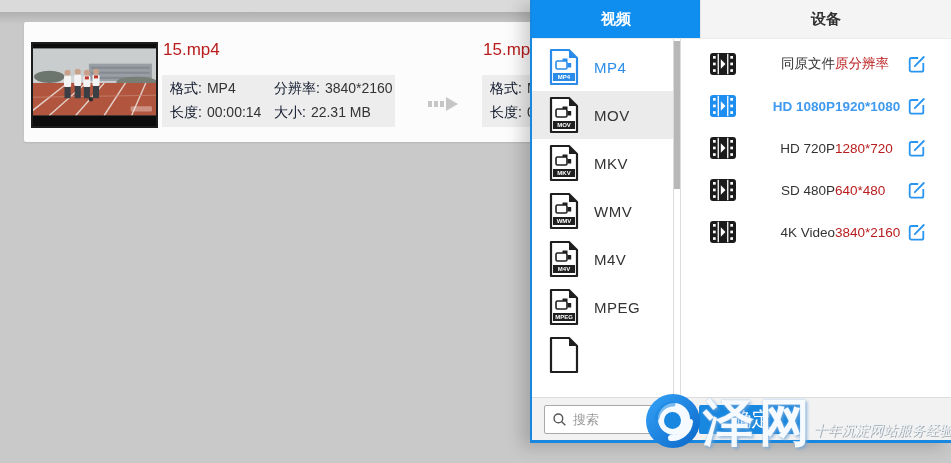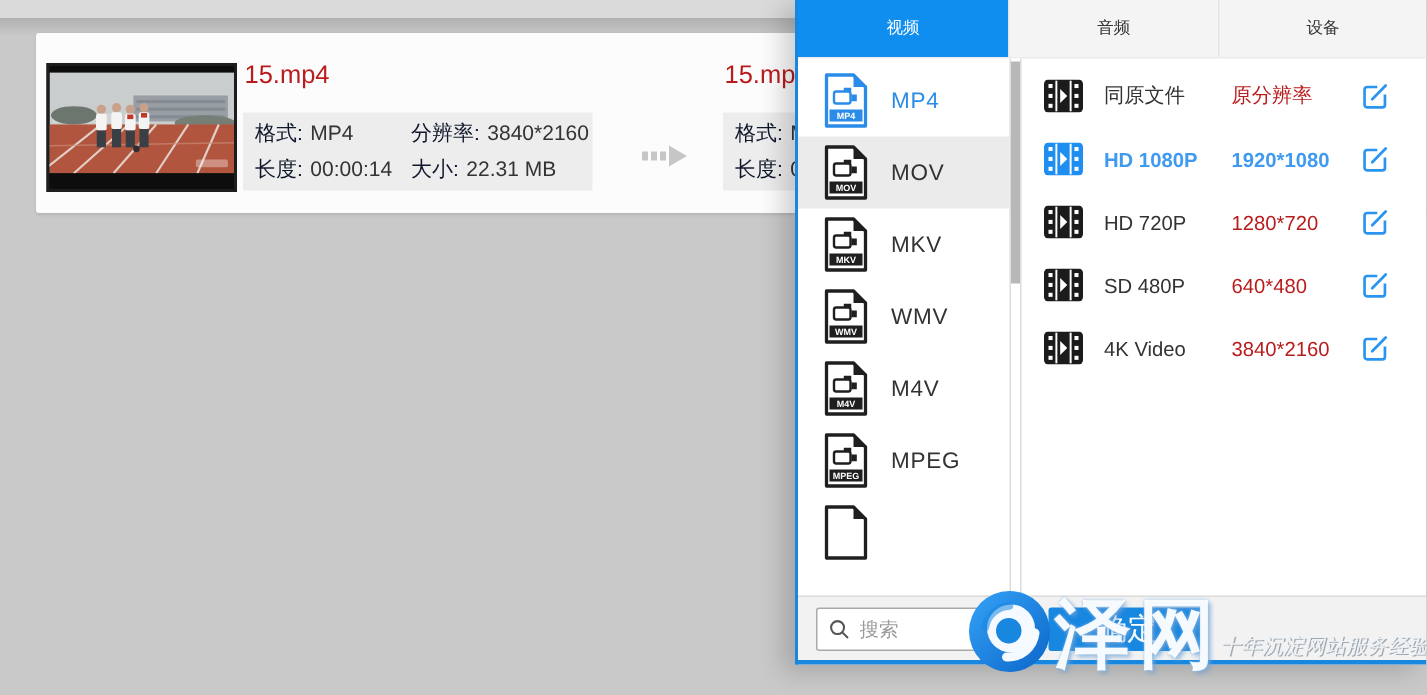--- a/index.html
+++ b/index.html
@@ -29,42 +29,42 @@
   .cell { display:flex; gap:5px; white-space:nowrap; }
   .lbl { color:#0f172a; }
   .val { color:#333; }
   .convert-arrow { position:absolute; left:403px; top:71px; }
 
   
   .popup { position:absolute; left:530px; top:0; width:421px; height:443px;
            background:#fff; border-left:2px solid #1787e0; border-bottom:3px solid #1787e0;
            box-shadow:-8px 4px 16px rgba(0,0,0,.18); display:flex; flex-direction:column; z-index:10; }
   .tabbar { height:38px; display:flex; background:#f4f4f4; flex:none; }
-  .tab { width:140px; line-height:38px; text-align:center; font-size:11px; color:#333;
-         border-left:1px solid #e6e6e6; cursor:default; }
+  .tab { width:168px; line-height:38px; text-align:center; font-size:15px; color:#333;
+         border-left:1px solid #e6e6e6; cursor:default;font-weight:bold; }
   .tab:first-child { border-left:none; }
   .tab.active { background:#108ef0; color:#fff; border-left:none; }
   .tab:last-child { flex:1; }
 
   .popup-body { flex:1; display:flex; min-height:0; border-top:1px solid #ececec; }
   .format-col { width:141px; padding-top:4px; overflow:hidden; }
   .format-row { height:48px; display:flex; align-items:center; padding-left:16px; gap:14px;
                 color:#1f1f1f; }
   .format-row.hover { background:#ebebeb; }
   .format-row.selected { color:#2a8ce8; }
   .format-label { font-size:15px; letter-spacing:.5px; color:#333; }
   .format-row.selected .format-label { color:#2a8ce8; }
   .doc-icon { flex:none; }
 
   .v-scrollbar { width:8px; background:#fff; border-left:1px solid #dcdcdc; border-right:1px solid #dcdcdc;
                  position:relative; flex:none; }
   .v-thumb { position:absolute; left:0; top:2px; width:6px; height:148px; background:#b8b8b8; }
 
   .preset-col { flex:1; padding-top:4px; overflow:hidden; }
-  .preset-row { height:42px; display:flex; align-items:center; padding-left:15px; color:#1b1b1b; }
+  .preset-row { height:42px; display:flex; align-items:center; padding-left:29px; color:#1b1b1b;text-align:right; }
   .preset-row .p-name { width:85px; margin-left:14px; font-size:13.5px; color:#333; }
   .preset-row .p-res { font-size:13.5px; color:#b91c1c; }
   .preset-row.selected { color:#1e8ef0;font-weight:bold; }
   .preset-row.selected .p-name, .preset-row.selected .p-res { color:#3f9af0; }
   .edit-btn { margin-left:auto; margin-right:24px; width:20px; height:20px; cursor:pointer; }
 
   .popup-footer { height:43px; flex:none; background:#f2f2f2; border-top:1px solid #dcdcdc;
                   display:flex; align-items:center; padding-left:12px; position:relative; }
   .searchbox { width:130px; height:29px; background:#fff; border:1px solid #a9a9a9; border-radius:2px;
                display:flex; align-items:center; padding:0 7px; gap:6px; }
@@ -169,21 +169,20 @@
       <div class="cell" style="grid-row:2;">
         <span class="lbl">长度:</span>
         <span class="val">00:00:14</span>
       </div>
     </div>
   </div>
 
   <div class="popup">
     <div class="tabbar">
       <div class="tab active">视频</div>
-      <div class="tab">音频</div>
       <div class="tab">设备</div>
     </div>
 
     <div class="popup-body">
       <div class="format-col">
 
         <div class="format-row selected">
           <svg class="doc-icon" width="32" height="38" viewBox="0 0 32 38">
             <path d="M3,2 H21 L29,10 V36 H3 Z" fill="#fff" stroke="currentColor" stroke-width="2.2" stroke-linejoin="round"></path>
             <path d="M21,2 L29,10 H21 Z" fill="currentColor"></path>

